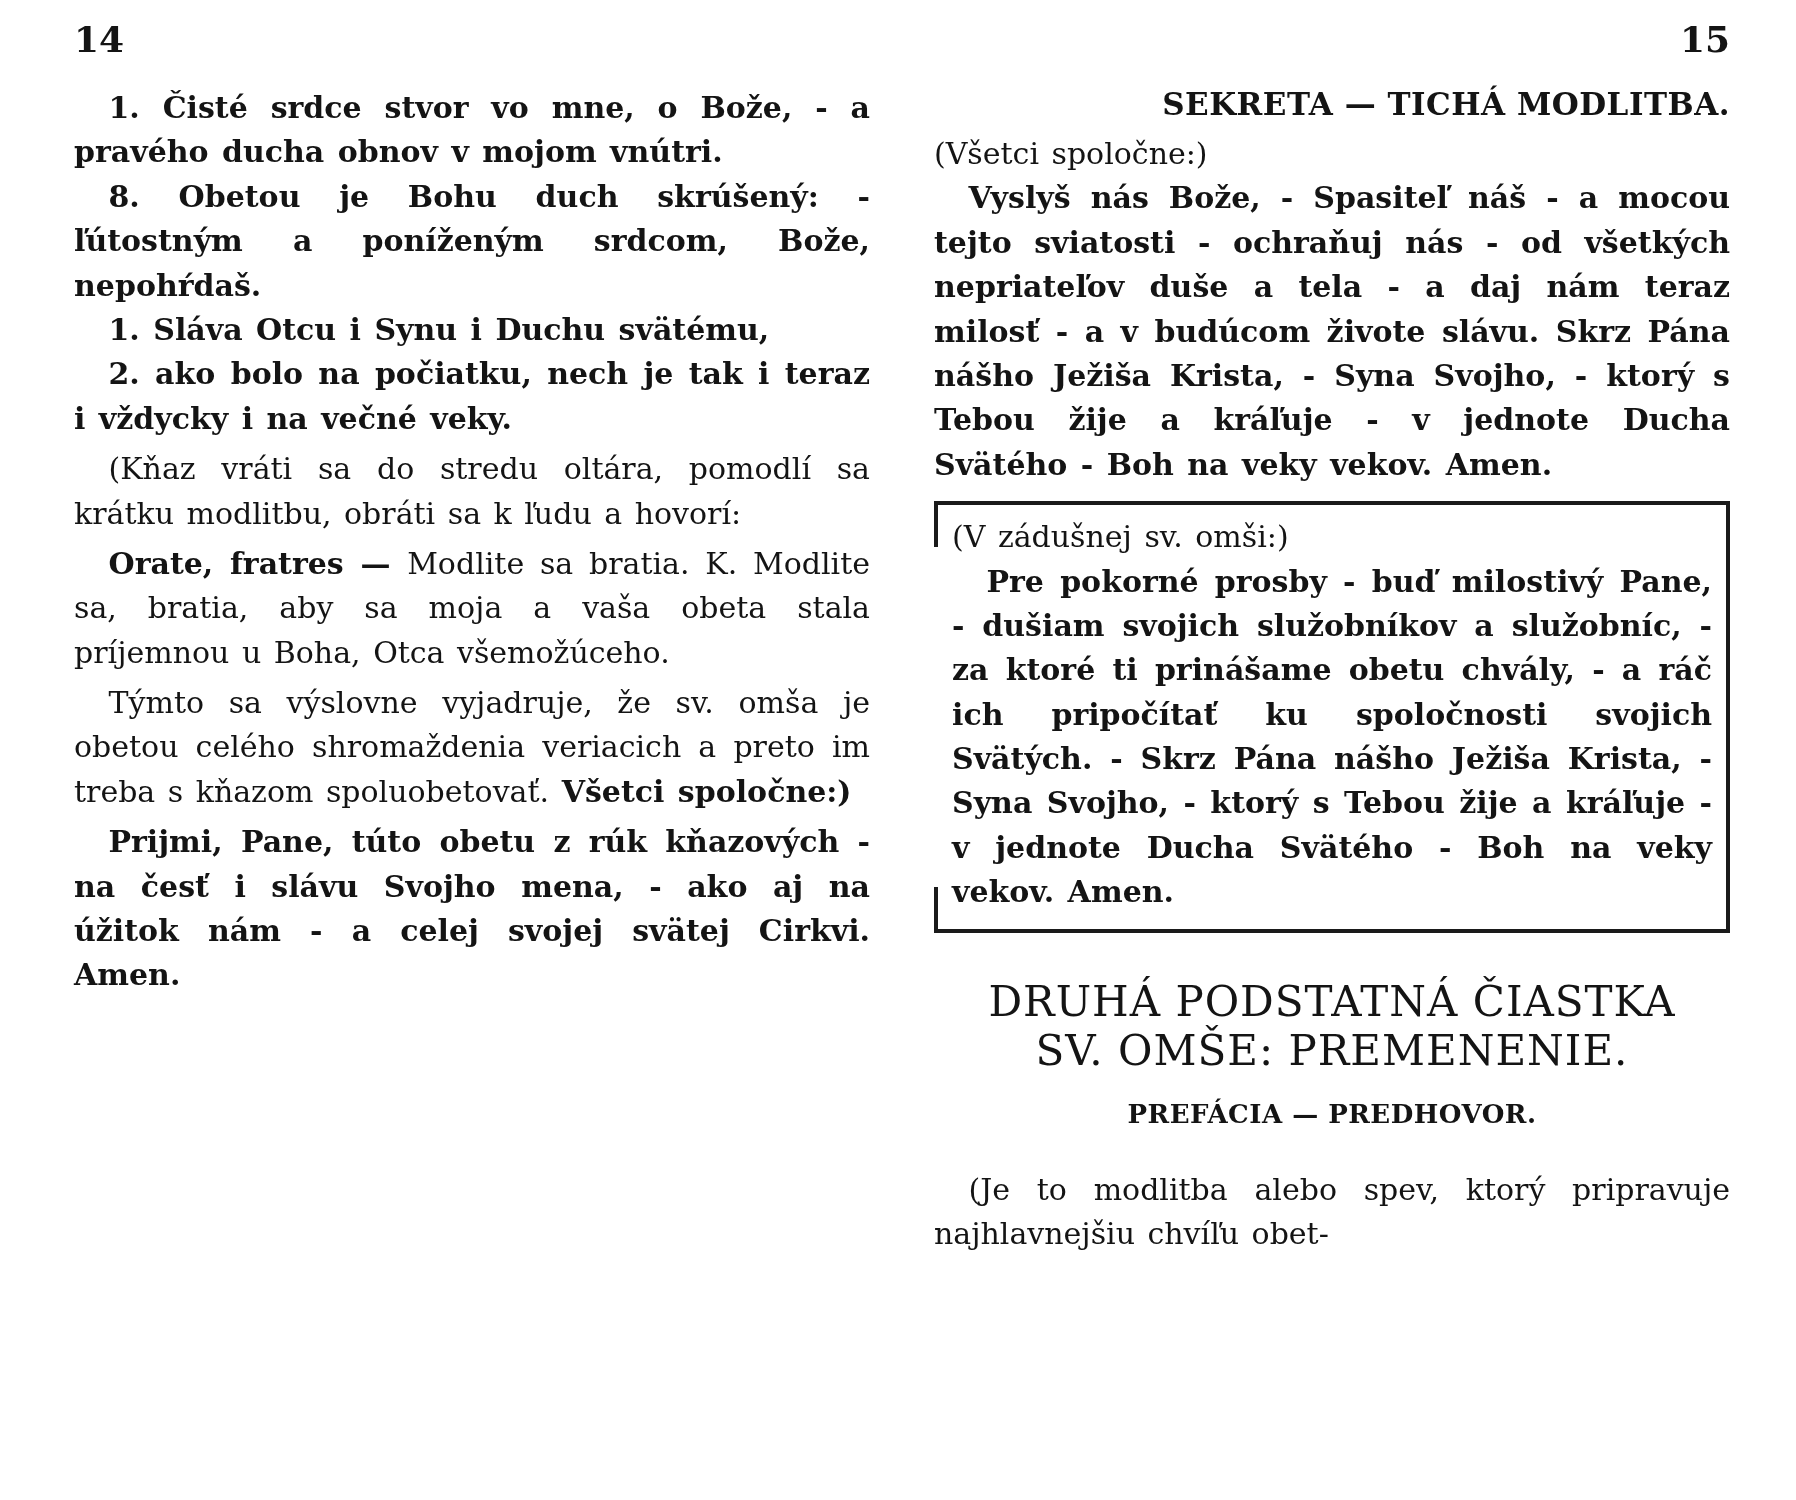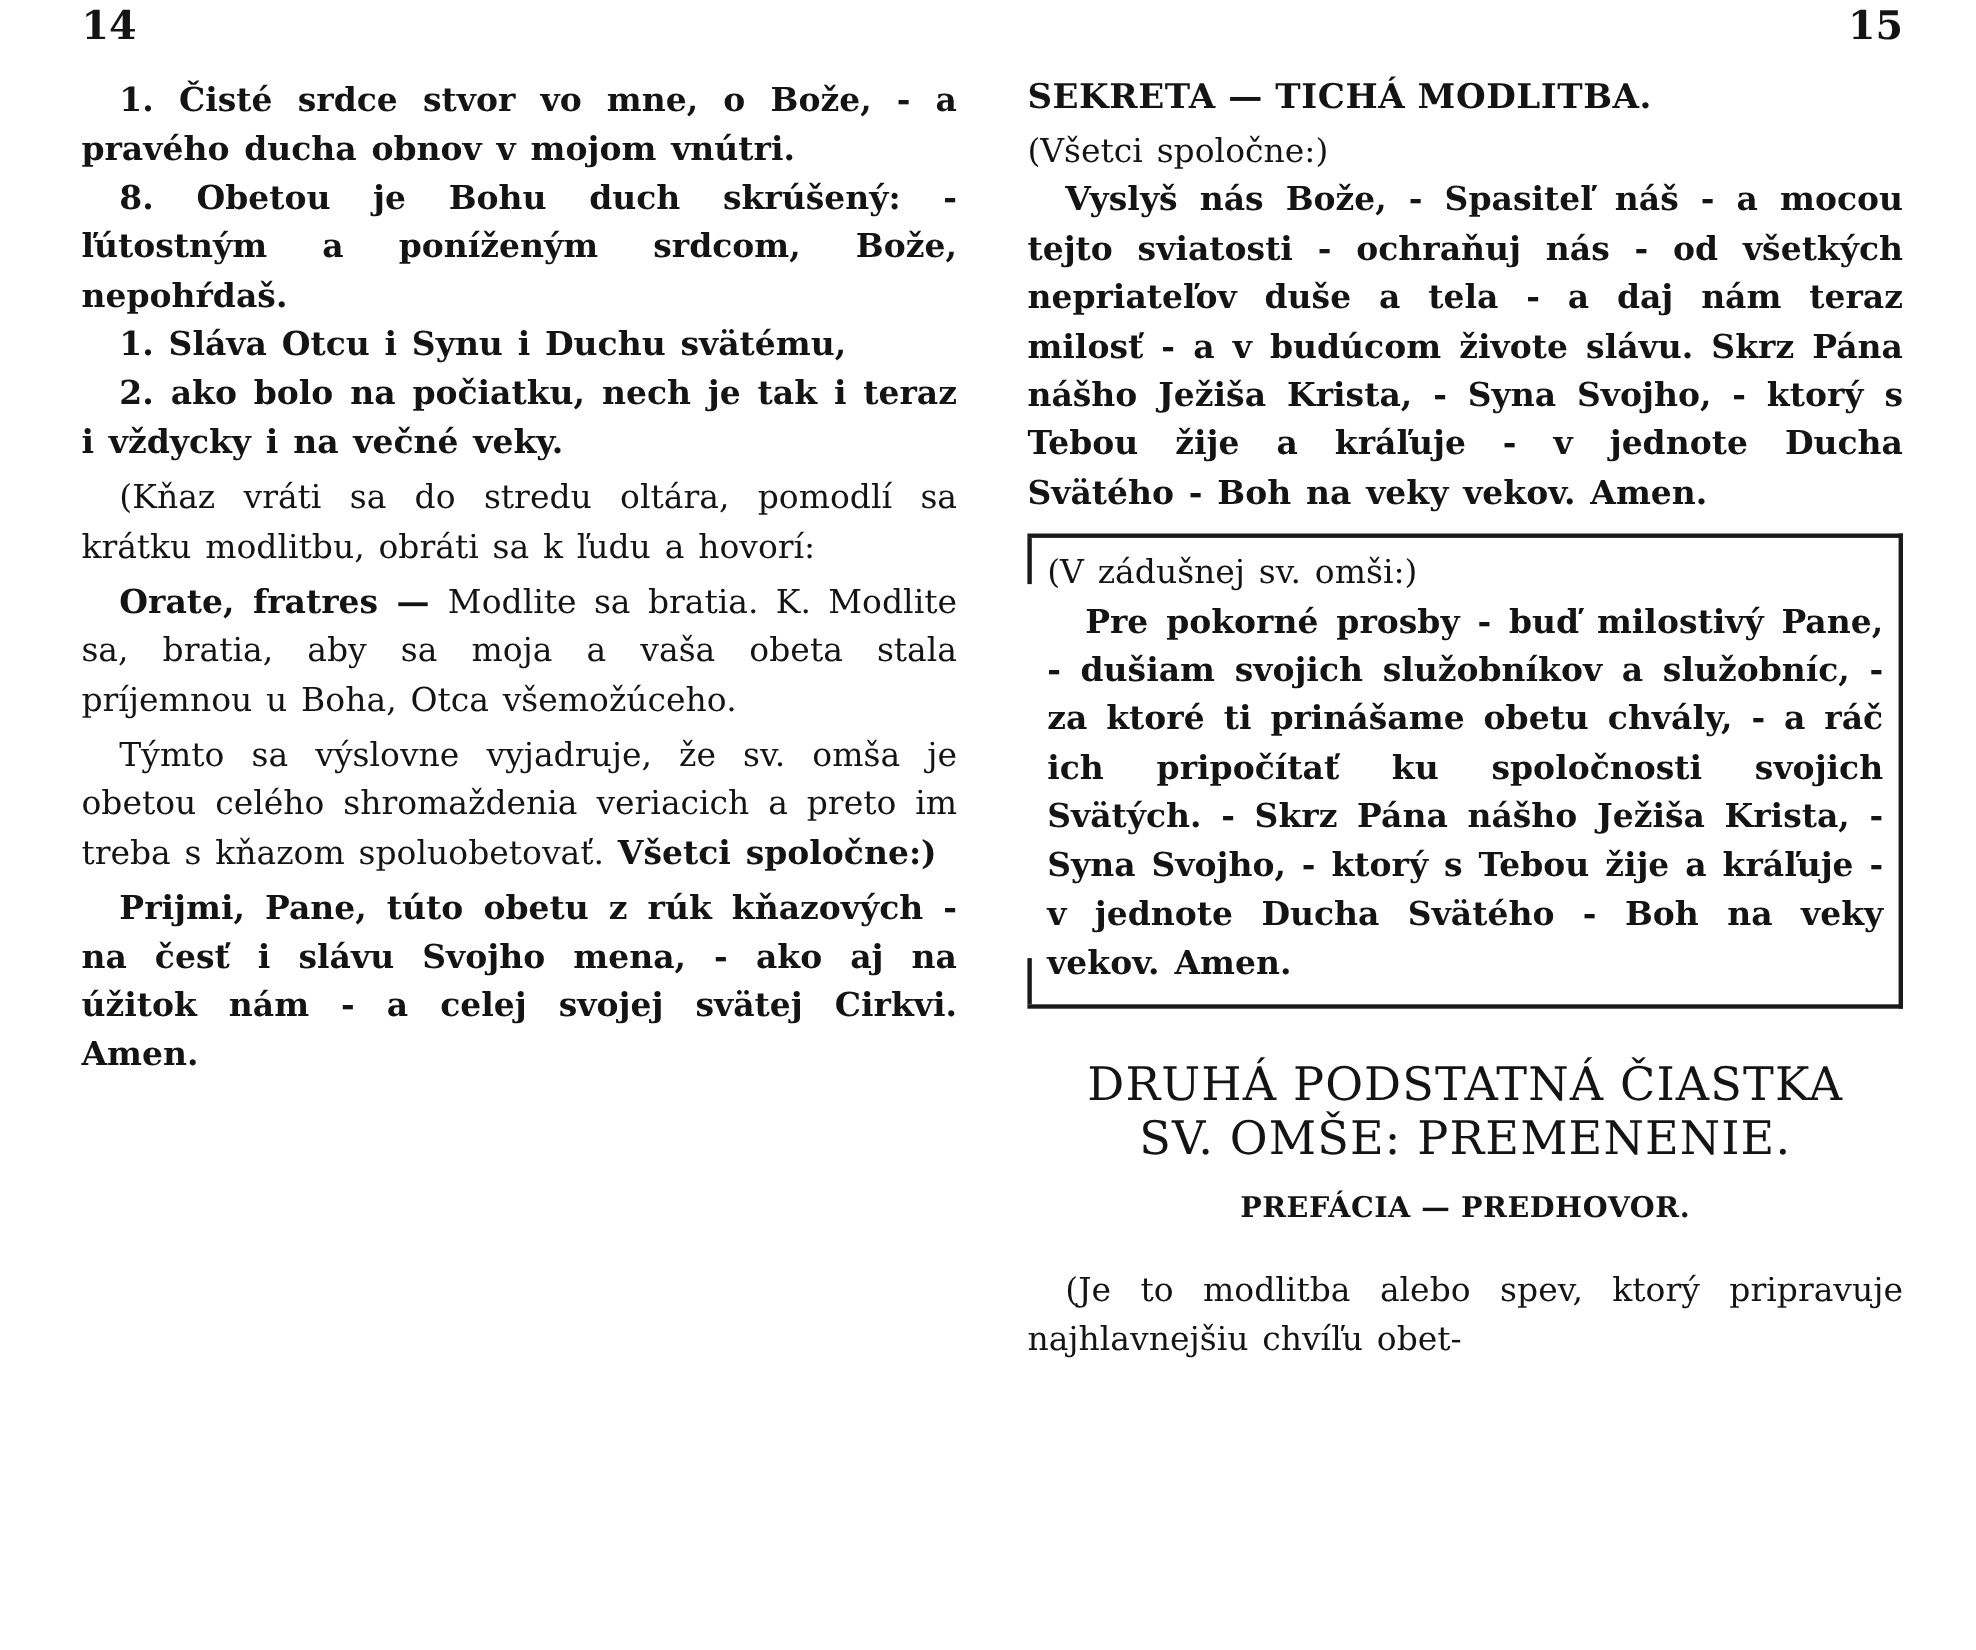--- a/index.html
+++ b/index.html
@@ -10,21 +10,21 @@
   }
   body {
     font-family: "DejaVu Serif", "Liberation Serif", serif;
     width: 1796px;
     min-height: 1500px;
     box-sizing: border-box;
   }
   .book {
     display: flex;
     gap: 64px;
-    padding: 2px 66px 30px 74px;
+    padding: 18px 66px 30px 74px;
     box-sizing: border-box;
   }
   .page {
     flex: 1 1 0;
     min-width: 0;
   }
   .page-number {
     font-size: 36px;
     font-weight: bold;
     margin-bottom: 26px;
@@ -37,21 +37,21 @@
     text-align: justify;
     text-indent: 1.15em;
     word-spacing: 3px;
   }
   .para.no-indent { text-indent: 0; }
   .bold, .b { font-weight: bold; }
   .regular { font-weight: normal; }
   .heading {
     font-size: 31px;
     font-weight: bold;
-    text-align: left;
+    text-align: right;
     margin: 0 0 10px 0;
     letter-spacing: 0.5px;
   }
   .boxed {
     margin-top: 14px;
     border-top: 4px solid #1a1a1a;
     border-right: 4px solid #1a1a1a;
     border-bottom: 4px solid #1a1a1a;
     padding: 10px 14px 14px 18px;
     position: relative;

